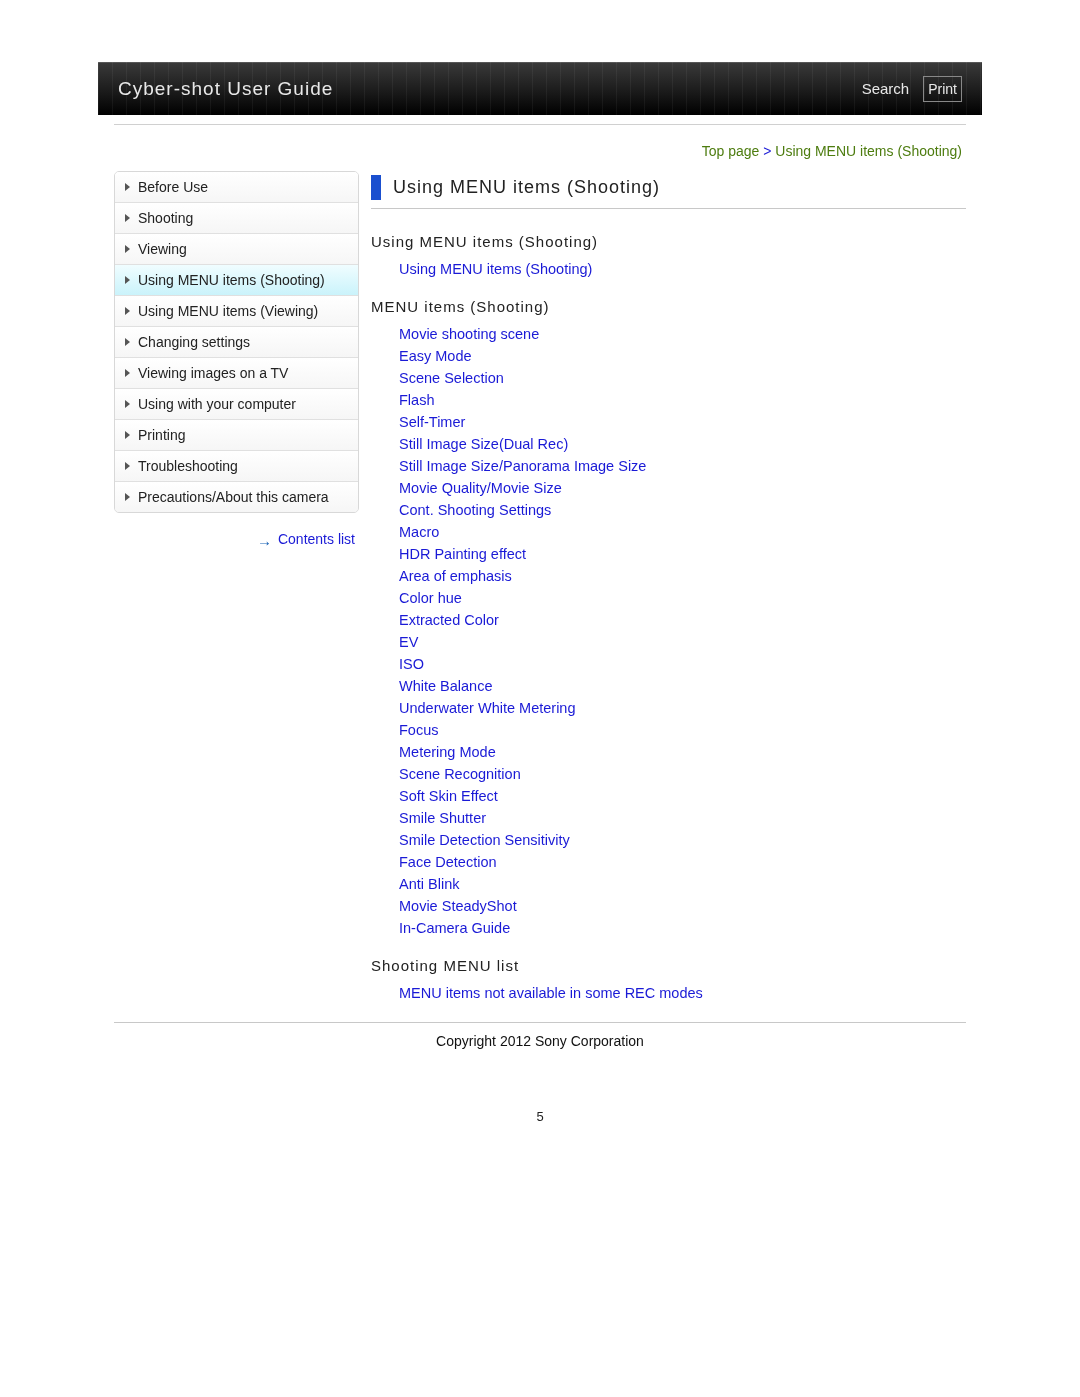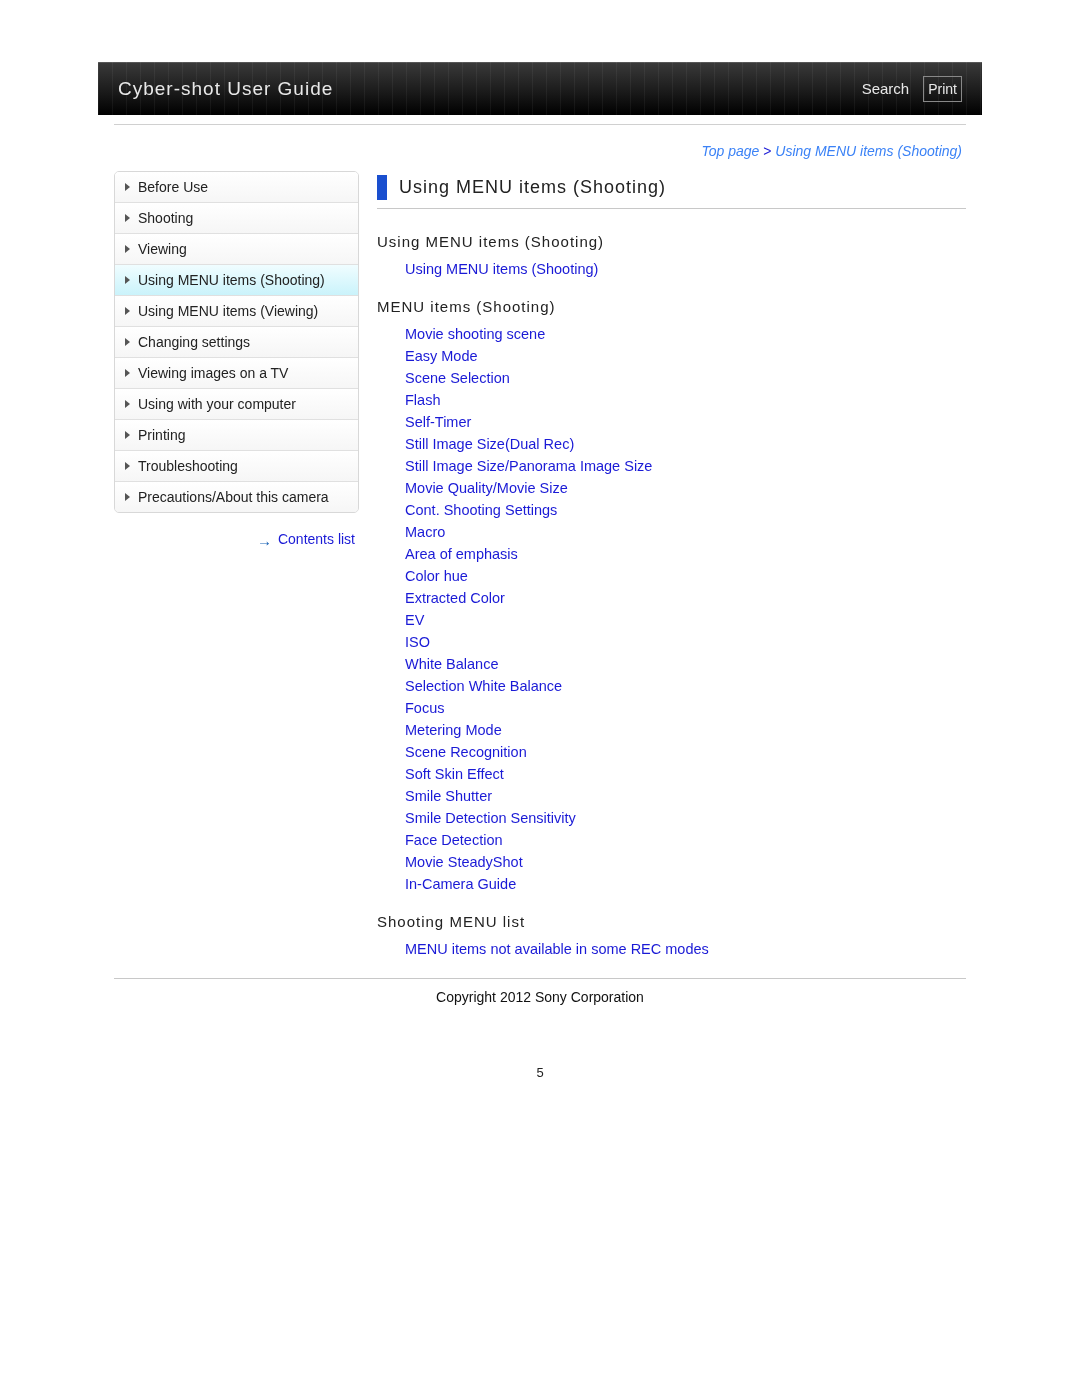--- a/index.html
+++ b/index.html
@@ -22,24 +22,24 @@
   .header-title { color: #e8e8e8; font-size: 19px; letter-spacing: 1px; font-weight: normal; }
   .header-right { display: flex; align-items: center; gap: 14px; }
   .search-link { color: #e8e8e8; font-size: 15px; text-decoration: none; cursor: pointer; }
   .print-btn {
     border: 1px solid #888; color: #e8e8e8; background: transparent;
     padding: 4px 4px; font-size: 14px; cursor: pointer;
   }
   .header-hr { border: none; border-top: 1px solid #d0d0d0; margin: 8px 16px 0; }
 
   .breadcrumb { text-align: right; padding: 18px 20px 10px; font-size: 14px; }
-  .breadcrumb a { color: #3b82f6; text-decoration: none; font-style: italic; }
+  .breadcrumb a { color: #4d7c0f; text-decoration: none; }
   .breadcrumb .sep { color: #1a1ad6; }
 
-  .layout { display: flex; padding: 0 16px; gap: 18px; align-items: flex-start; }
+  .layout { display: flex; padding: 0 16px; gap: 12px; align-items: flex-start; }
 
   .sidebar {
     width: 245px; flex-shrink: 0;
     border: 1px solid #d8d8d8; border-radius: 5px; overflow: hidden;
     background: linear-gradient(to bottom, #fff, #f3f3f3);
     margin-top: 2px; margin-bottom: 8px;
   }
   .sidebar-item {
     display: flex; align-items: center; gap: 8px;
     padding: 7px 10px; font-size: 14px;
@@ -170,34 +170,36 @@
             <li><a href="#">Movie shooting scene</a></li>
             <li><a href="#">Easy Mode</a></li>
             <li><a href="#">Scene Selection</a></li>
             <li><a href="#">Flash</a></li>
             <li><a href="#">Self-Timer</a></li>
             <li><a href="#">Still Image Size(Dual Rec)</a></li>
             <li><a href="#">Still Image Size/Panorama Image Size</a></li>
             <li><a href="#">Movie Quality/Movie Size</a></li>
             <li><a href="#">Cont. Shooting Settings</a></li>
             <li><a href="#">Macro</a></li>
+            <li><a href="#">HDR Painting effect</a></li>
             <li><a href="#">Area of emphasis</a></li>
             <li><a href="#">Color hue</a></li>
             <li><a href="#">Extracted Color</a></li>
             <li><a href="#">EV</a></li>
             <li><a href="#">ISO</a></li>
             <li><a href="#">White Balance</a></li>
-            <li><a href="#">Selection White Balance</a></li>
+            <li><a href="#">Underwater White Metering</a></li>
             <li><a href="#">Focus</a></li>
             <li><a href="#">Metering Mode</a></li>
             <li><a href="#">Scene Recognition</a></li>
             <li><a href="#">Soft Skin Effect</a></li>
             <li><a href="#">Smile Shutter</a></li>
             <li><a href="#">Smile Detection Sensitivity</a></li>
             <li><a href="#">Face Detection</a></li>
+            <li><a href="#">Anti Blink</a></li>
             <li><a href="#">Movie SteadyShot</a></li>
             <li><a href="#">In-Camera Guide</a></li>
           </ul>
           <h2 class="section-heading">Shooting MENU list</h2>
           <ul class="link-list">
             <li><a href="#">MENU items not available in some REC modes</a></li>
           </ul>
         </div>
     </div>
   </div>

